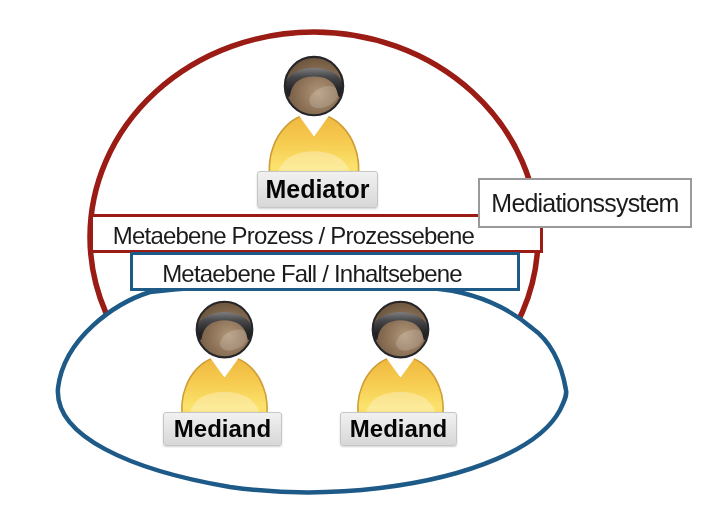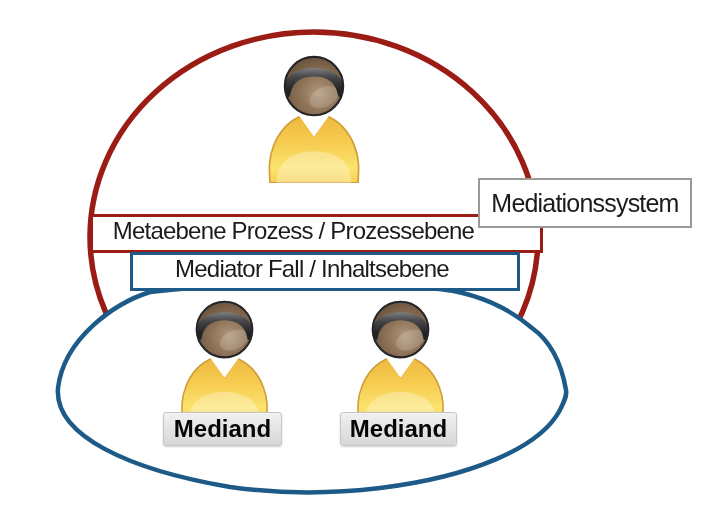--- a/index.html
+++ b/index.html
@@ -12,21 +12,21 @@
   .stage{
     position:relative;width:703px;height:518px;background:#fff;overflow:hidden;
     font-family:"Liberation Sans","DejaVu Sans",sans-serif;
   }
   .scene-svg{position:absolute;left:0;top:0;}
   .ring-red{fill:#ffffff;stroke:var(--c-red,#9A1C15);stroke-width:5.5;}
   .ring-blue{fill:#ffffff;stroke:var(--c-blue,#1E5A88);stroke-width:4.5;}
 
   .banner{
     position:absolute;background:#fff;box-sizing:border-box;
-    display:flex;align-items:flex-start;justify-content:center;
+    display:flex;align-items:flex-end;justify-content:center;
     font-size:24px;font-weight:400;letter-spacing:-0.8px;color:var(--c-text,#1B1B1B);
     white-space:nowrap;
   }
   .banner-red{left:90px;top:214px;width:453px;height:39px;border:3px solid var(--c-red,#9A1C15);padding-right:46px;}
   .banner-blue{left:130px;top:252px;width:390px;height:39px;border:3px solid var(--c-blue,#1E5A88);padding-right:26px;}
 
   .syslabel{
     position:absolute;background:#fff;box-sizing:border-box;
     border:2.5px solid var(--c-gray,#9A9A9A);
     display:flex;align-items:center;justify-content:center;
@@ -98,37 +98,40 @@
              C565,400 567,395 566,390
              C560,355 546,338 532,328
              C505,305 470,291 430,288
              C350,282 230,283 150,292 Z"></path>
   </svg>
 
   <div class="banner banner-red">
     <span>Metaebene Prozess / Prozessebene</span>
   </div>
   <div class="banner banner-blue">
-    <span>Mediator Fall / Inhaltsebene</span>
+    <span>Metaebene Fall / Inhaltsebene</span>
   </div>
 
   <div class="syslabel label-mediation">
     <span>Mediationssystem</span>
   </div>
 
   <svg class="person person-mediator" viewBox="0 0 100 118">
     <use href="#icon-person"></use>
   </svg>
   <svg class="person person-mediand-1" viewBox="0 0 100 118">
     <use href="#icon-person"></use>
   </svg>
   <svg class="person person-mediand-2" viewBox="0 0 100 118">
     <use href="#icon-person"></use>
   </svg>
 
+  <div class="plate plate-mediator">
+    <span>Mediator</span>
+  </div>
   <div class="plate plate-mediand-1">
     <span>Mediand</span>
   </div>
   <div class="plate plate-mediand-2">
     <span>Mediand</span>
   </div>
 
 </div>
 
 </body></html>

